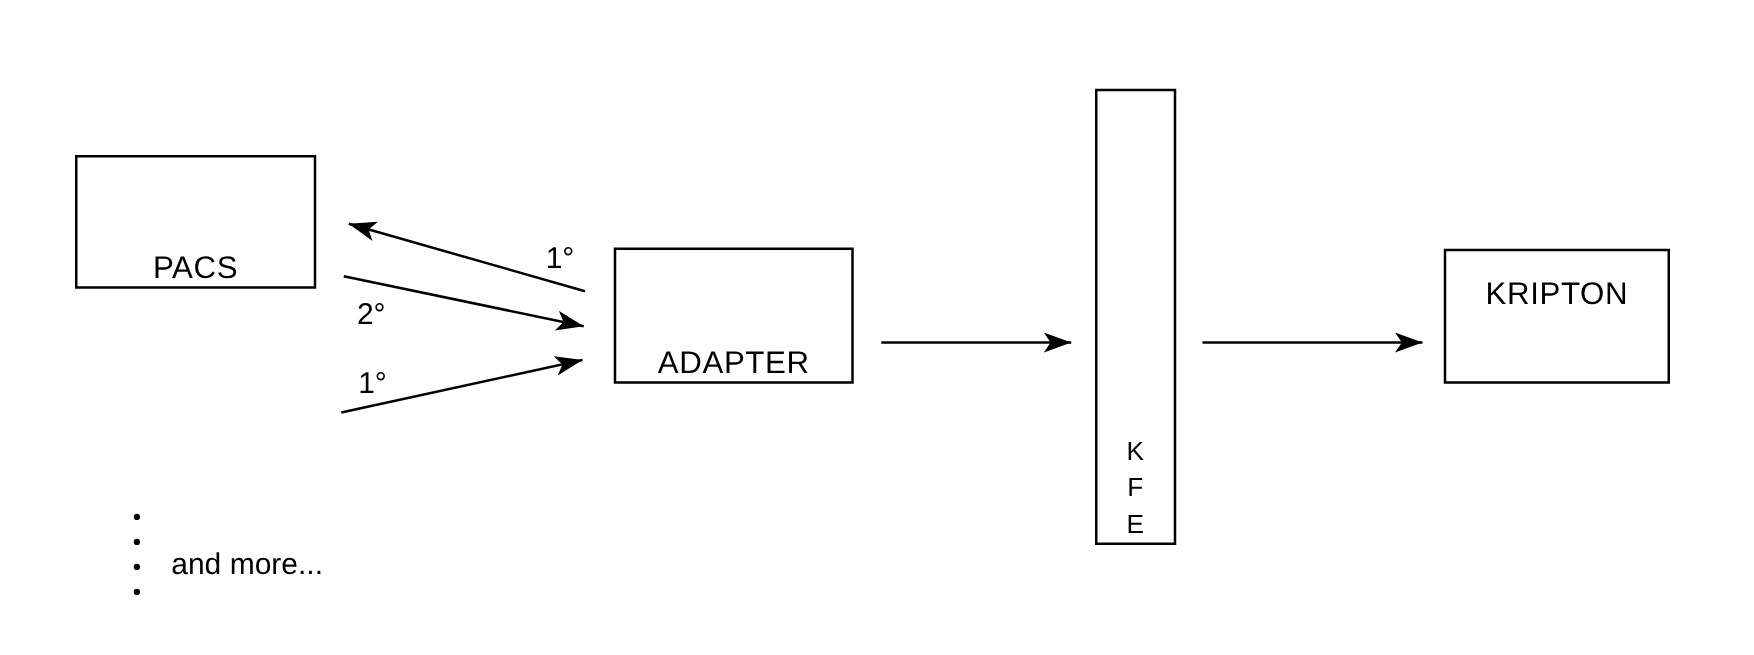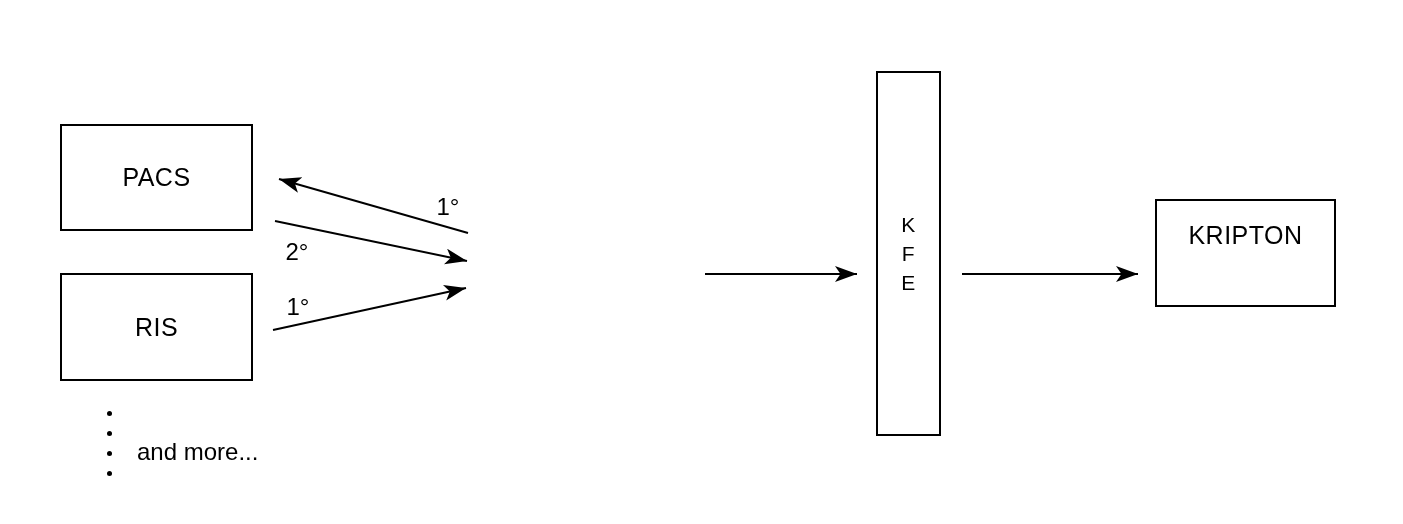--- a/index.html
+++ b/index.html
@@ -23,21 +23,21 @@
     width: 1403px;
     height: 524px;
     pointer-events: none;
   }
   .node {
     position: absolute;
     box-sizing: border-box;
     border: 2px solid #000000;
     background: #ffffff;
     display: flex;
-    align-items: center;
+    align-items: flex-end;
     justify-content: center;
     font-size: 25px;
     letter-spacing: 0.5px;
   }
   .node-pacs    { left: 60px;   top: 124px; width: 193px; height: 107px; }
   .node-ris     { left: 60px;   top: 273px; width: 193px; height: 108px; }
   .node-adapter { left: 491px;  top: 198px; width: 192px; height: 109px; }
   .node-kfe     { left: 876px;  top: 71px;  width: 65px;  height: 365px; }
   .node-kripton {
     left: 1155px; top: 199px; width: 181px; height: 108px;
@@ -98,24 +98,24 @@
     <line x1="275" y1="221" x2="467" y2="261" stroke="#000000" stroke-width="2" marker-end="url(#arrowhead)"></line>
     <line x1="273" y1="330" x2="466" y2="288" stroke="#000000" stroke-width="2" marker-end="url(#arrowhead)"></line>
     <line x1="705" y1="274" x2="857" y2="274" stroke="#000000" stroke-width="2" marker-end="url(#arrowhead)"></line>
     <line x1="962" y1="274" x2="1138" y2="274" stroke="#000000" stroke-width="2" marker-end="url(#arrowhead)"></line>
   </svg>
 
   <div class="node node-pacs">
     <span>PACS</span>
   </div>
 
-  <div class="node node-ris">
-    <span>RIS</span>
+
+  <div class="node node-adapter">
+    <span>ADAPTER</span>
   </div>
-
 
   <div class="node node-kfe">
     <div class="kfe-letters">
       <span>K</span>
       <span>F</span>
       <span>E</span>
     </div>
   </div>
 
   <div class="node node-kripton">

